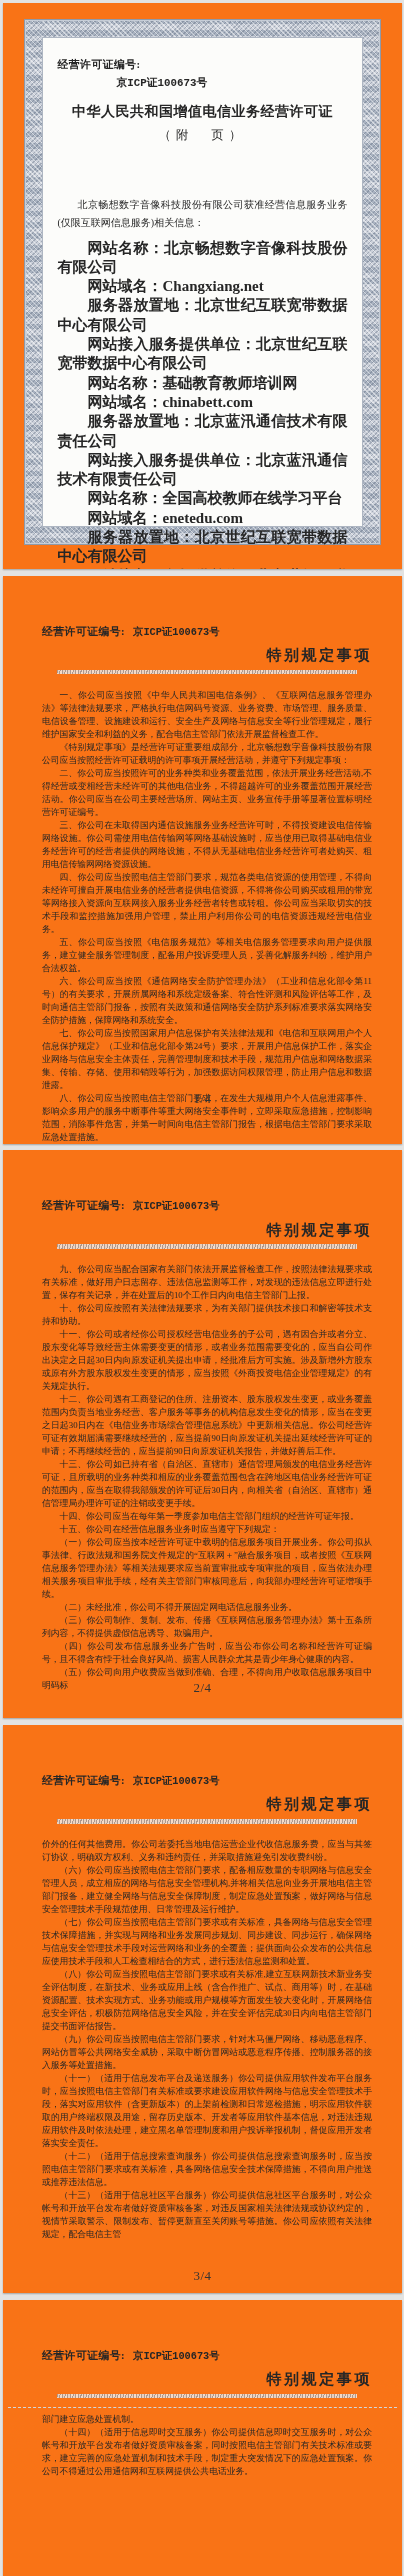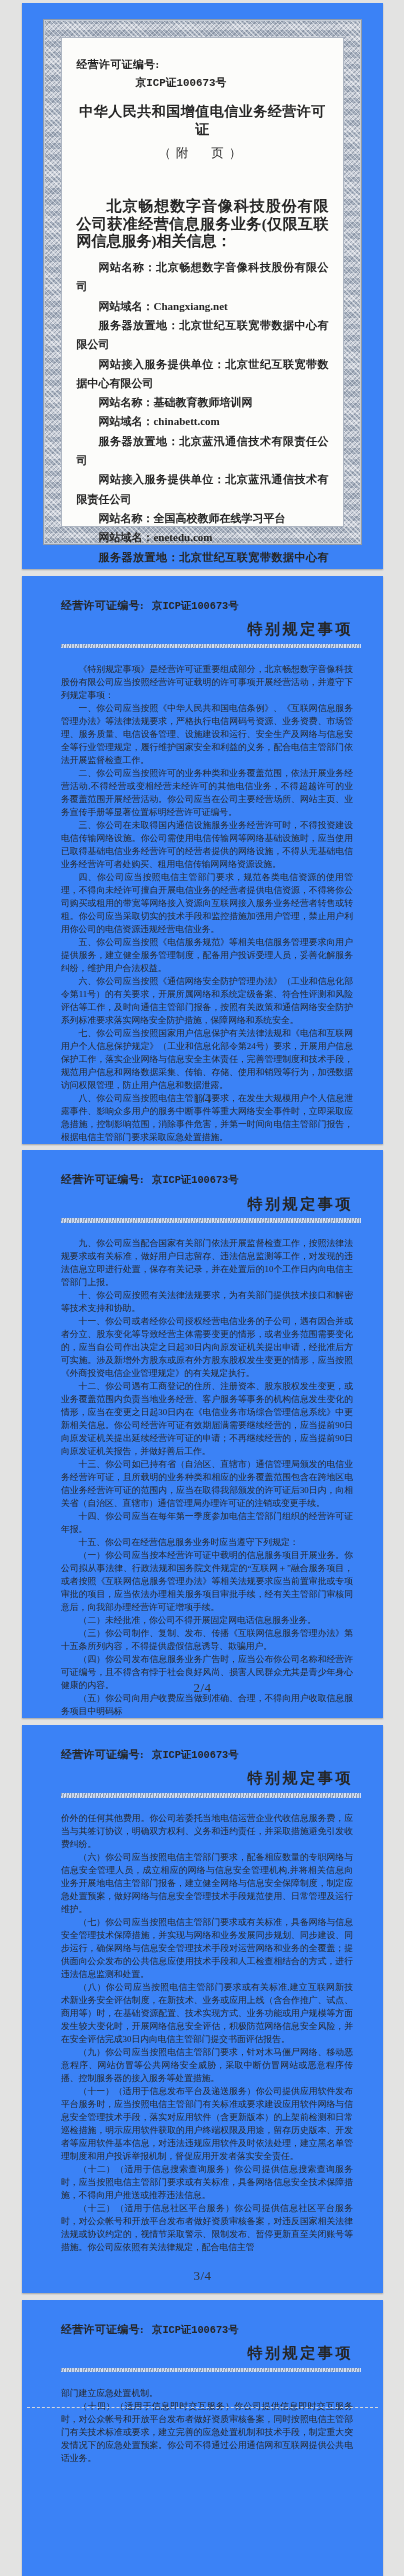--- a/index.html
+++ b/index.html
@@ -4,23 +4,23 @@
 <style>
   html,body{margin:0;padding:0;}
   body{
     width:405px;
     background:#e3e3e2;
     font-family:"Liberation Serif","DejaVu Serif",serif;
     color:#262626;
   }
   .stack{padding-top:3.1px;}
   .page{
-    width:361px;
+    width:399px;
     margin:0 auto 6.7px auto;
-    background:#3b82f6;
+    background:#f97316;
     box-shadow:0 1px 1.5px rgba(0,0,0,.28);
     position:relative;
     box-sizing:border-box;
     overflow:hidden;
   }
   .page.cert{height:566px;}
   .page.prov{height:568px;}
 
   
   .frame{
@@ -36,26 +36,26 @@
   .frame-inner{
     background:#fcfcfa;width:100%;height:100%;box-sizing:border-box;
     border:0.5px solid #aeb6c2;
     padding:19.6px 14.4px 0 14.4px;
     position:relative;
   }
   .cert-lic-label{font-size:10.8px;font-weight:bold;letter-spacing:0.5px;}
   .cert-lic-number{font-size:10.8px;margin-left:59px;margin-top:4.1px;font-family:"Liberation Mono","DejaVu Sans Mono",monospace;font-weight:bold;}
   .cert-title{margin-top:13.4px;text-align:center;font-size:14px;font-weight:bold;letter-spacing:0.5px;}
   .cert-subtitle{margin-top:6.2px;text-align:center;font-size:12.4px;font-weight:normal;letter-spacing:5.2px;}
-  .cert-intro{margin-top:36px;font-size:15px;line-height:17.5px;text-indent:2em;font-weight:bold;text-align:justify;}
+  .cert-intro{margin-top:52px;font-size:10px;line-height:17.5px;text-indent:2em;font-weight:normal;text-align:justify;}
   .cert-entries{margin-top:7.2px;}
-  .cert-entries p{margin:0;font-size:11px;line-height:19.3px;text-indent:2em;font-weight:bold;text-align:justify;}
+  .cert-entries p{margin:0;font-size:15px;line-height:19.3px;text-indent:2em;font-weight:bold;text-align:justify;}
 
   
-  .prov-inner{padding:23px 30px 0 39px;}
+  .prov-inner{padding:49px 30px 0 39px;}
   .prov-header{font-size:10.8px;}
   .lic-label{font-weight:bold;letter-spacing:0.5px;}
   .lic-number{font-size:10.3px;margin-left:5.2px;font-family:"Liberation Mono","DejaVu Sans Mono",monospace;font-weight:bold;}
   .prov-title{margin-top:7.2px;text-align:right;font-size:15px;font-weight:bold;letter-spacing:2.6px;}
   .wave{
     height:4.6px;width:300px;margin:4.6px auto 0 auto;
     background:repeating-linear-gradient(100deg,#9aa1aa 0 1px,#e6e8ea 1px 2.6px,#9aa1aa 2.6px 3.6px,#f4f4f4 3.6px 5.2px);
     opacity:.8;
   }
   .faint-rule{position:absolute;left:5.2px;right:5.2px;top:107px;border-top:0.5px dashed #d4d7da;}
@@ -98,22 +98,22 @@
 
   <div class="page prov">
     <div class="prov-inner">
       <div class="prov-header">
         <span class="lic-label">经营许可证编号:</span>
         <span class="lic-number">京ICP证100673号</span>
       </div>
       <div class="prov-title">特别规定事项</div>
       <div class="wave"></div>
       <div class="prov-body">
+        <p>一、你公司应当按照《中华人民共和国电信条例》、《互联网信息服务管理办法》等法律法规要求，严格执行电信网码号资源、业务资费、市场管理、服务质量、电信设备管理、设施建设和运行、安全生产及网络与信息安全等行业管理规定，履行维护国家安全和利益的义务，配合电信主管部门依法开展监督检查工作。</p>
         <p>《特别规定事项》是经营许可证重要组成部分，北京畅想数字音像科技股份有限公司应当按照经营许可证载明的许可事项开展经营活动，并遵守下列规定事项：</p>
-        <p>一、你公司应当按照《中华人民共和国电信条例》、《互联网信息服务管理办法》等法律法规要求，严格执行电信网码号资源、业务资费、市场管理、服务质量、电信设备管理、设施建设和运行、安全生产及网络与信息安全等行业管理规定，履行维护国家安全和利益的义务，配合电信主管部门依法开展监督检查工作。</p>
         <p>二、你公司应当按照许可的业务种类和业务覆盖范围，依法开展业务经营活动,不得经营或变相经营未经许可的其他电信业务，不得超越许可的业务覆盖范围开展经营活动。你公司应当在公司主要经营场所、网站主页、业务宣传手册等显著位置标明经营许可证编号。</p>
         <p>三、你公司在未取得国内通信设施服务业务经营许可时，不得投资建设电信传输网络设施。你公司需使用电信传输网等网络基础设施时，应当使用已取得基础电信业务经营许可的经营者提供的网络设施，不得从无基础电信业务经营许可者处购买、租用电信传输网网络资源设施。</p>
         <p>四、你公司应当按照电信主管部门要求，规范各类电信资源的使用管理，不得向未经许可擅自开展电信业务的经营者提供电信资源，不得将你公司购买或租用的带宽等网络接入资源向互联网接入服务业务经营者转售或转租。你公司应当采取切实的技术手段和监控措施加强用户管理，禁止用户利用你公司的电信资源违规经营电信业务。</p>
         <p>五、你公司应当按照《电信服务规范》等相关电信服务管理要求向用户提供服务，建立健全服务管理制度，配备用户投诉受理人员，妥善化解服务纠纷，维护用户合法权益。</p>
         <p>六、你公司应当按照《通信网络安全防护管理办法》（工业和信息化部令第11号）的有关要求，开展所属网络和系统定级备案、符合性评测和风险评估等工作，及时向通信主管部门报备，按照有关政策和通信网络安全防护系列标准要求落实网络安全防护措施，保障网络和系统安全。</p>
         <p>七、你公司应当按照国家用户信息保护有关法律法规和《电信和互联网用户个人信息保护规定》（工业和信息化部令第24号）要求，开展用户信息保护工作，落实企业网络与信息安全主体责任，完善管理制度和技术手段，规范用户信息和网络数据采集、传输、存储、使用和销毁等行为，加强数据访问权限管理，防止用户信息和数据泄露。</p>
         <p>八、你公司应当按照电信主管部门要求，在发生大规模用户个人信息泄露事件、影响众多用户的服务中断事件等重大网络安全事件时，立即采取应急措施，控制影响范围，消除事件危害，并第一时间向电信主管部门报告，根据电信主管部门要求采取应急处置措施。</p>
       </div>
     </div>
     <div class="page-number pn-a">1/4</div>

